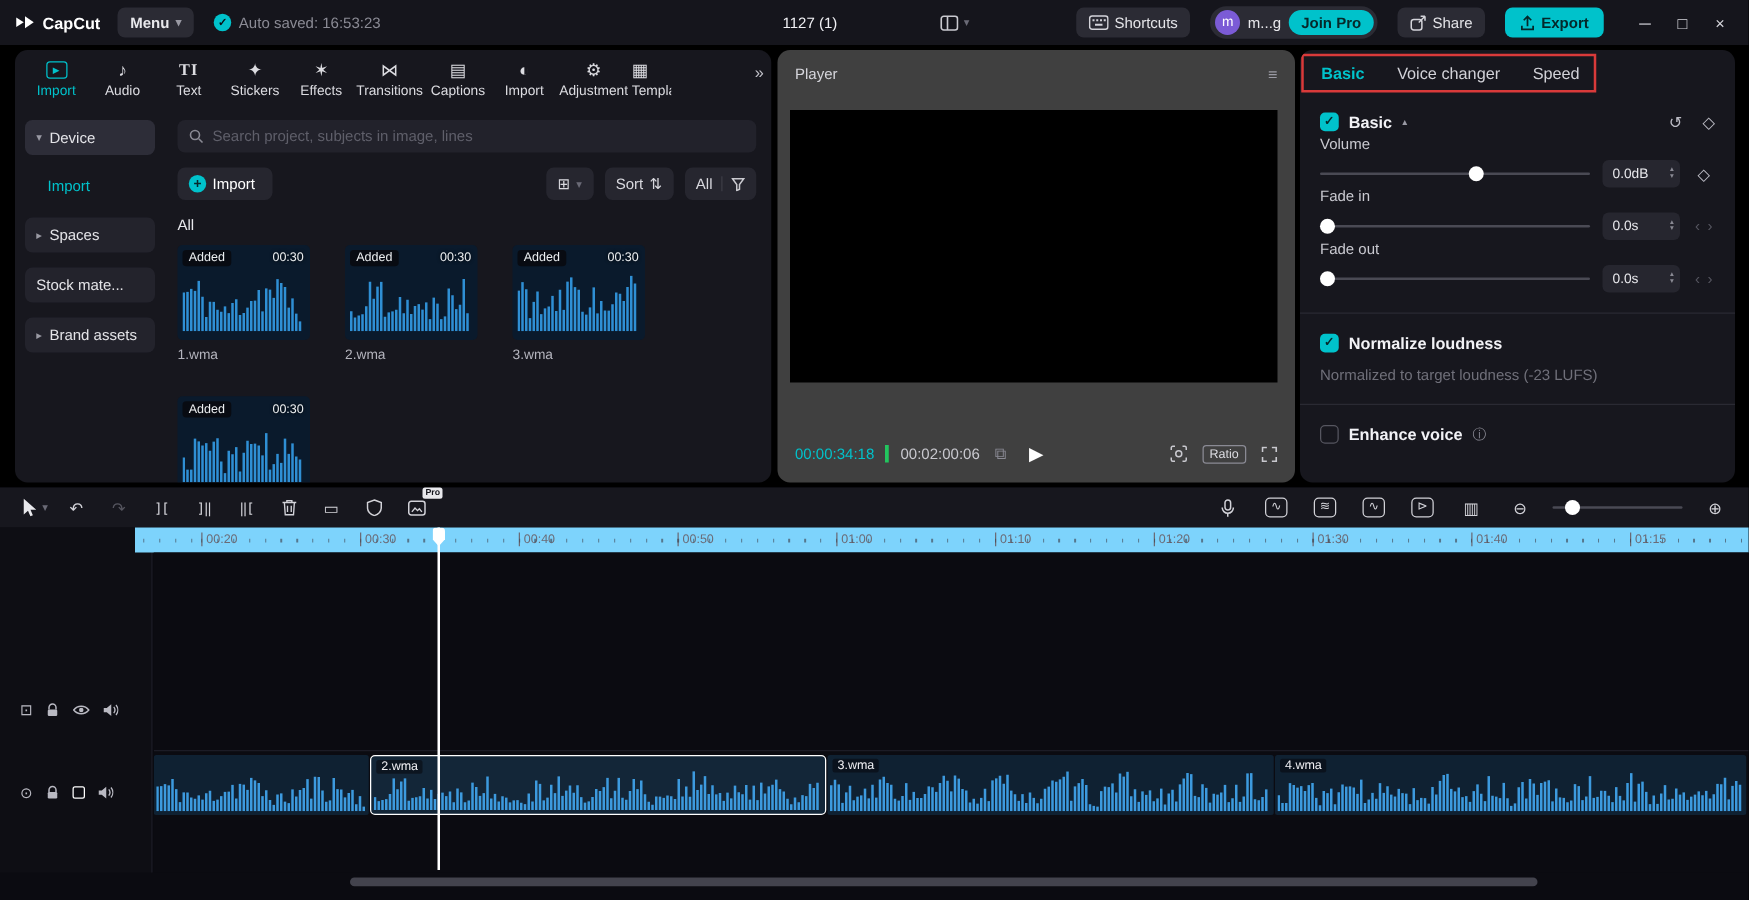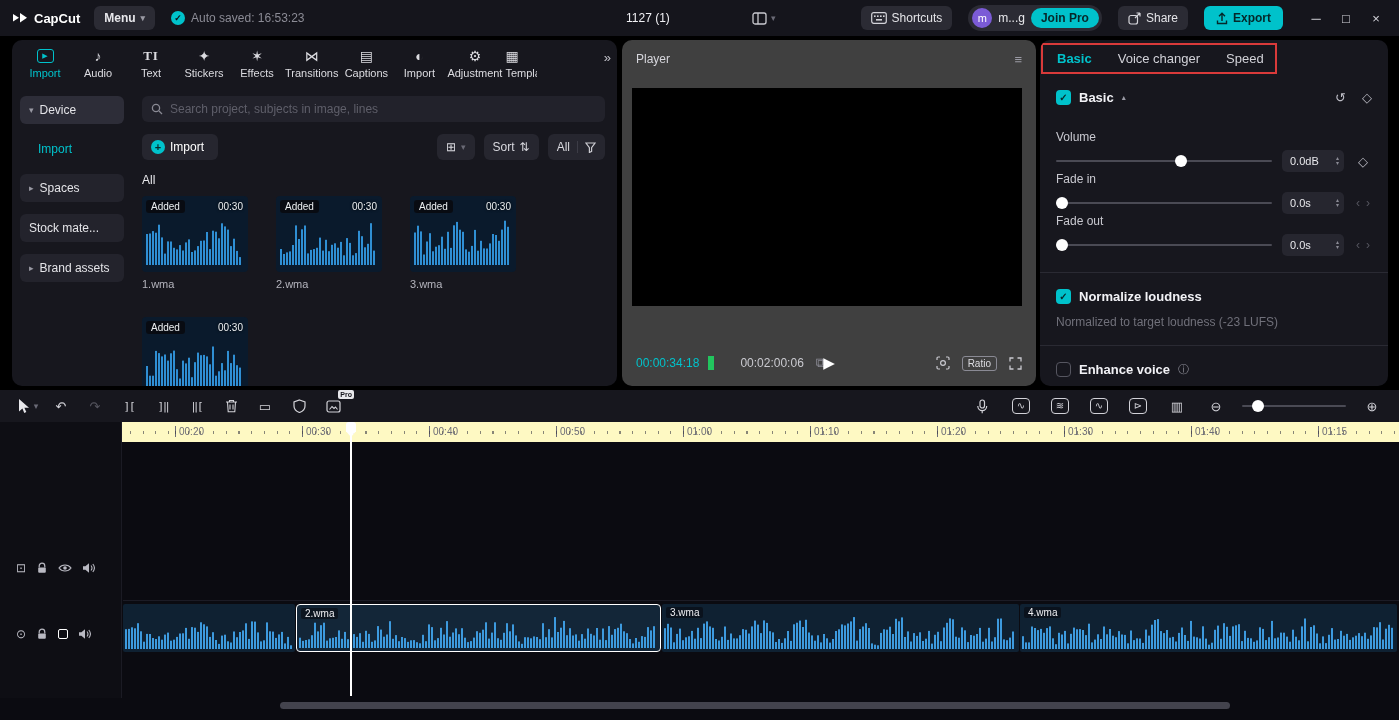--- a/index.html
+++ b/index.html
@@ -61,39 +61,39 @@
   .clip-wave{position:absolute;left:4px;right:4px;bottom:7px;height:50px}
   .clip-name{margin-top:6px;font-size:11px;color:#b4b4bd}
 
   
   .player-panel{position:absolute;left:622px;top:40px;width:414px;height:346px;background:#404040;border-radius:10px}
   .player-header{height:38px;display:flex;align-items:center;padding:0 14px;color:#d6d6dc}
   .player-menu{margin-left:auto;color:#9a9aa4;font-size:13px}
   .video-area{position:absolute;left:10px;right:14px;top:48px;height:218px;background:#000}
   .player-controls{position:absolute;left:14px;right:14px;bottom:11px;height:24px;display:flex;align-items:center}
   .time-cur{color:#00c2cb}
-  .time-total{color:#c9c9cf;border-left:6px solid #22c55e;padding-left:26px;margin-left:9px}
+  .time-total{color:#c9c9cf;border-left:3px solid #22c55e;padding-left:9px;margin-left:9px}
   .pages-icon{margin-left:12px;color:#8a8a94;font-size:13px}
   .play-btn{position:absolute;left:50%;transform:translateX(-50%);color:#fff;font-size:15px}
   .pc-right{margin-left:auto;display:flex;align-items:center;gap:12px;color:#c9c9cf}
   .ratio-pill{border:1px solid #8a8a94;border-radius:3px;font-size:10px;padding:1px 5px;color:#dcdce1}
 
   
   .props-panel{position:absolute;left:1040px;top:40px;width:348px;height:346px;background:#17171e;border-radius:10px;overflow:hidden}
   .props-tabs{height:36px;display:flex;align-items:center;gap:26px;padding:0 17px;font-size:13px;color:#d2d2d8;position:relative}
   .props-tab.active{color:#00c2cb;font-weight:bold}
   .annotation-box{position:absolute;left:1px;top:3px;width:236px;height:31px;border:2px solid #d93a3a;pointer-events:none;z-index:5}
   .props-body{padding:10px 16px}
   .prop-head{display:flex;align-items:center;gap:8px;height:22px}
   .checkbox{width:15px;height:15px;border-radius:4px;background:#00c2cb;color:#06282a;font-size:10px;font-weight:bold;display:flex;align-items:center;justify-content:center;flex:none}
   .checkbox.unchecked{background:transparent;border:1.5px solid #565660;color:transparent}
   .sec-title{font-weight:bold;font-size:13px;color:#f2f2f6}
   .sec-caret{color:#9a9aa4;font-size:8px}
   .head-actions{margin-left:auto;display:flex;gap:16px;color:#bcbcc5;font-size:13px}
-  .prop-label{margin-top:22px;color:#c9c9d0}
+  .prop-label{color:#c9c9d0}
   .prop-label.tight{margin-top:0}
   .slider-row{display:flex;align-items:center;gap:10px;margin-top:6px;height:22px}
   .slider{flex:1;position:relative;height:14px}
   .slider .track{position:absolute;left:0;right:0;top:6px;height:2px;background:#4a4a54;border-radius:1px}
   .slider .knob{position:absolute;top:1px;width:12px;height:12px;border-radius:50%;background:#fff;margin-left:-6px}
   .value-box{width:62px;height:22px;background:#26262f;border-radius:5px;display:flex;align-items:center;padding:0 5px 0 8px;font-size:11px;color:#e8e8ec;flex:none}
   .spin{display:flex;flex-direction:column;margin-left:auto;color:#8a8a94;font-size:6px;line-height:5px;text-align:center}
   .kf{color:#bcbcc5;font-size:13px;width:18px;text-align:center}
   .fade-nav{color:#55555f;font-size:12px;display:flex;gap:6px;width:18px;justify-content:center}
   .divider{height:1px;background:#2a2a33;margin:16px -16px 0}
@@ -105,21 +105,21 @@
   .timeline{position:absolute;left:0;top:390px;width:100%;height:330px;background:#0b0b11}
   .tl-toolbar{position:absolute;top:0;left:0;right:0;height:32px;background:#17171e;display:flex;align-items:center;padding:0 14px}
   .tl-left{display:flex;align-items:center;gap:8px}
   .tl-tool{height:24px;min-width:26px;display:inline-flex;align-items:center;justify-content:center;gap:3px;color:#d2d2d8;border-radius:4px;font-size:13px;position:relative}
   .tl-tool.dimt{color:#55555f}
   .mono{font-family:"DejaVu Sans Mono",monospace;font-size:11px;letter-spacing:-1px}
   .mini-pro{position:absolute;top:-4px;right:-8px;background:#e8e8ec;color:#15151c;font-size:7px;font-weight:bold;border-radius:2px;padding:0 2px;line-height:9px}
   .tl-right{margin-left:auto;display:flex;align-items:center;gap:13px}
   .pillicon{border:1px solid currentColor;border-radius:4px;font-size:10px;padding:1px 4px;line-height:12px}
   .zoom-slider{width:104px;position:relative;height:14px}
-  .tl-ruler{position:absolute;top:32px;left:122px;right:0;height:20px;background:#fef9c3}
+  .tl-ruler{position:absolute;top:32px;left:108px;right:0;height:20px;background:#7dd3fc}
   .tl-ruler::after{content:"";position:absolute;left:0;right:0;top:9px;height:3px;background:repeating-linear-gradient(90deg,#3a3a45 0 1px,transparent 1px 12.7px);background-position:53px 0;opacity:.6}
   .ruler-label{position:absolute;top:4px;font-size:10px;color:#6b6b76;border-left:1px solid #6b6b76;padding-left:3px;height:11px;line-height:11px}
   .tl-headers{position:absolute;left:0;top:32px;bottom:22px;width:122px;background:#0e0e14;border-right:1px solid #1b1b24}
   .hdr-row{position:absolute;left:16px;display:flex;gap:10px;align-items:center;color:#b9b9c2;font-size:12px}
   .sq{width:10px;height:10px;border:1.5px solid #fff;border-radius:2px;display:inline-block}
   .tl-canvas{position:absolute;left:123px;top:52px;right:0;bottom:22px;background:#0b0b11;overflow:hidden}
   .track-sep{position:absolute;left:0;right:0;height:1px;background:#1c1c26}
   .audio-track{position:absolute;left:0;top:162px;height:48px;right:0}
   .tl-clip{position:absolute;top:0;height:48px;background:#0f2132;overflow:hidden;border-radius:2px}
   .tl-clip .wave{position:absolute;left:2px;right:2px;bottom:3px;height:32px}

